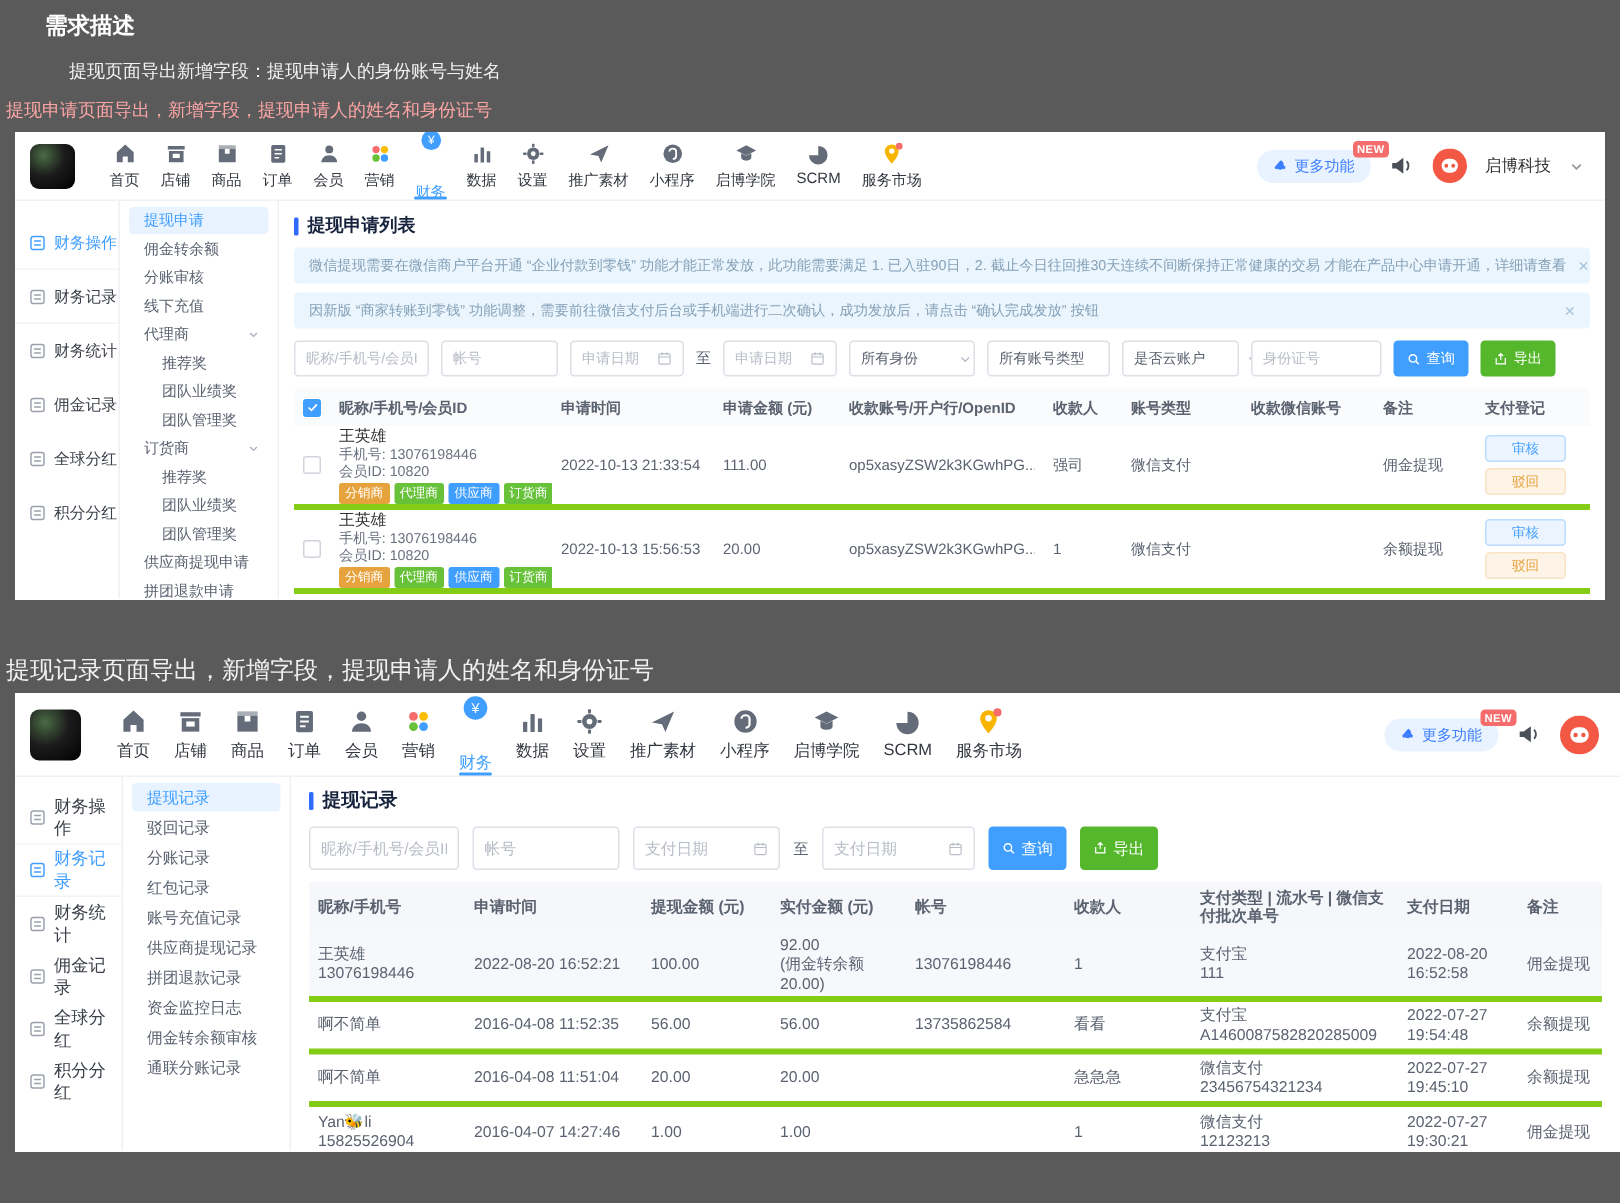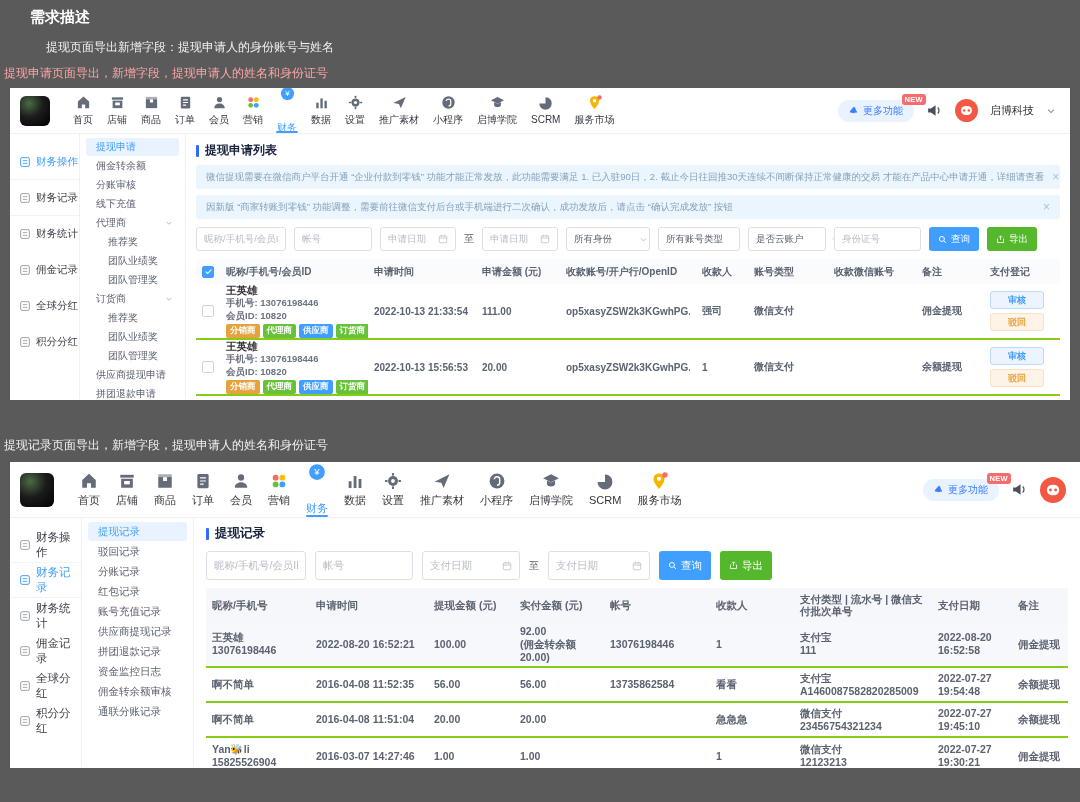--- a/index.html
+++ b/index.html
@@ -7,21 +7,21 @@
   .page {
     position:relative; width:1080px; height:802px; overflow:hidden;
     background:#5a5a5a;
     font-family:"Liberation Sans","DejaVu Sans",sans-serif;
     -webkit-font-smoothing:antialiased;
   }
   
   .req-title { position:absolute; left:30px; top:8px; font-size:15px; font-weight:bold; color:#ffffff; }
   .req-line1 { position:absolute; left:46px; top:39px; font-size:12px; color:#f2f2f2; }
   .req-line2 { position:absolute; left:4px;  top:65px; font-size:12px; color:#fca5a5; }
-  .req-line3 { position:absolute; left:4px;  top:437px; font-size:12px; color:#f2f2f2; }
+  .req-line3 { position:absolute; left:4px;  top:437px; font-size:16px; color:#f2f2f2; }
   
   .panel { position:absolute; background:#fff; overflow:hidden; }
   #panel1 { left:10px; top:88px;  width:1060px; height:312px; }
   #panel2 { left:10px; top:462px; width:1070px; height:306px; }
   
   .topnav { display:flex; align-items:center; padding:0 14px 0 10px; border-bottom:1px solid #f0f1f3; background:#fff; }
   .p1 .topnav { height:46px; } .p2 .topnav { height:56px; }
   .logo { width:30px; height:30px; border-radius:6px; margin-right:16px; flex:none;
           background:radial-gradient(circle at 30% 25%, #4a6b44 0%, #1c1c1c 45%, #000 100%); }
   .p2 .logo { width:34px; height:34px; }
@@ -89,21 +89,21 @@
   .btn .ic { line-height:0; }
   
   .tbl { margin-top:8px; }
   .trow { display:flex; align-items:stretch; }
   .tcell { flex:none; padding:0 6px; display:flex; flex-direction:column; justify-content:center;
            overflow:hidden; }
   .thead { background:#fafbfc; border-radius:2px; }
   .p1 .thead { height:25px; } .p2 .thead { height:34px; background:#f5f7fa; }
   .thead .tcell { font-weight:bold; color:#2b303b; }
   .p1 .thead .tcell { font-size:10px; } .p2 .thead .tcell { font-size:10.5px; line-height:12px; }
-  .tbody-row { border-bottom:2px solid #84cc16;font-weight:bold; }
+  .tbody-row { border-bottom:4px solid #84cc16; }
   .p1 .tbody-row { height:56px; } 
   .cell-line { white-space:nowrap; overflow:hidden; }
   .p1 .tcell { font-size:10px; color:#5b6270; }
   .p2 .tcell { font-size:10.5px; color:#5b6270; line-height:13px; }
   .nm { color:#303133; font-size:10.5px; }
   .meta { font-size:9.5px; color:#6b7280; margin-top:1px; }
   .tagrow { display:flex; gap:3px; margin-top:3px; }
   .tag { color:#fff; font-size:8.5px; padding:1px 4px; border-radius:2px; white-space:nowrap; }
   .cb { width:12px; height:12px; border:1px solid #cfd4dc; border-radius:2px; background:#fff; }
   .cb.on { background:#409EFF; border-color:#409EFF; display:flex; align-items:center; justify-content:center; }
@@ -1023,21 +1023,21 @@
               <div class="tcell" style="width:58px">
                 <span class="cell-line">余额提现</span>
               </div>
             </div>
             <div class="trow tbody-row" style="height:38px">
               <div class="tcell" style="width:104px">
                 <span class="cell-line">Yan🐝li</span>
                 <span class="cell-line">15825526904</span>
               </div>
               <div class="tcell" style="width:118px">
-                <span class="cell-line">2016-03-07 14:27:46</span>
+                <span class="cell-line">2016-04-07 14:27:46</span>
               </div>
               <div class="tcell" style="width:86px">
                 <span class="cell-line">1.00</span>
               </div>
               <div class="tcell" style="width:90px">
                 <span class="cell-line">1.00</span>
               </div>
               <div class="tcell" style="width:106px">
                 <span class="cell-line"></span>
               </div>

